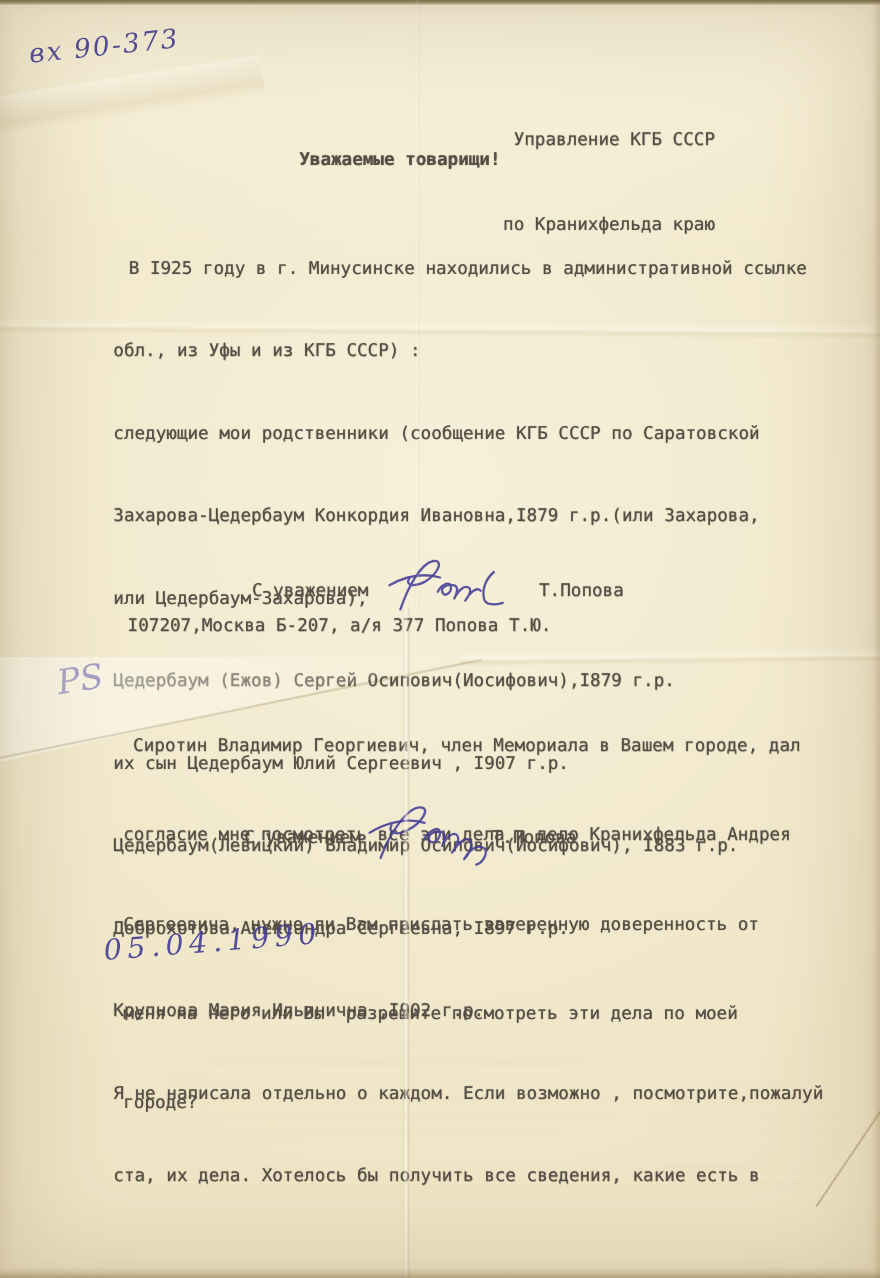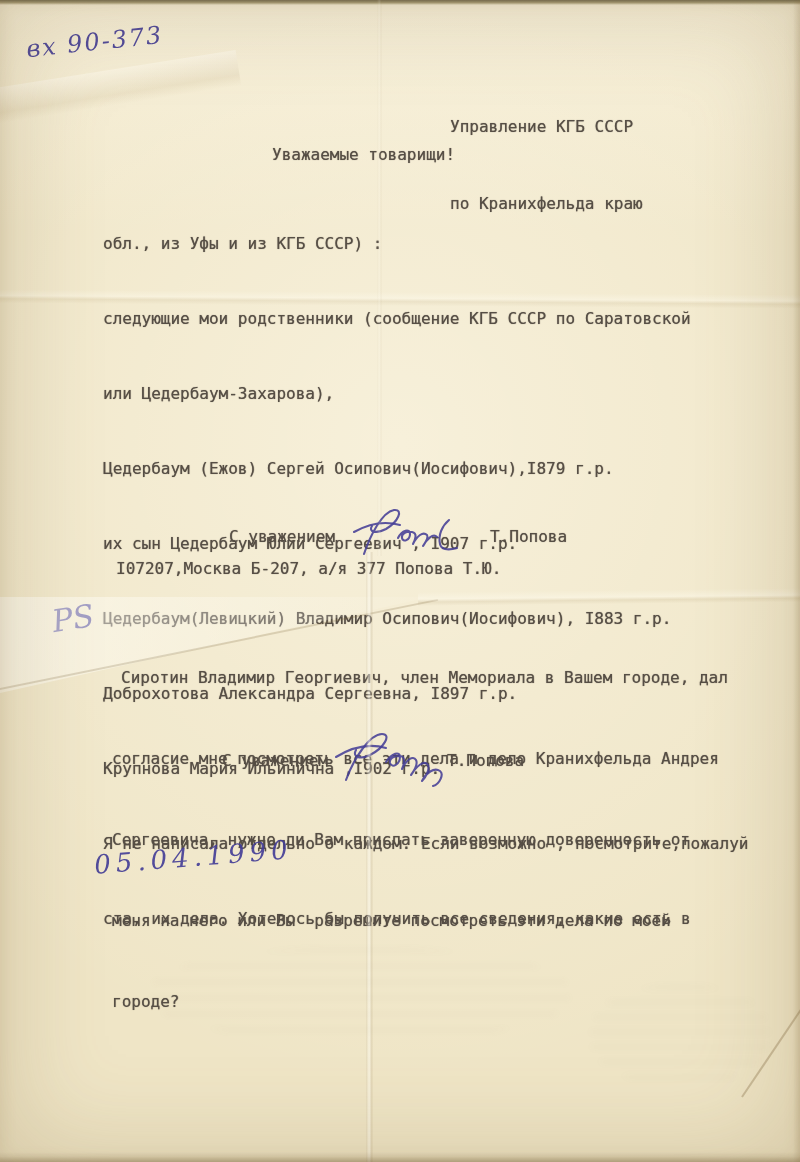--- a/index.html
+++ b/index.html
@@ -10,22 +10,22 @@
       linear-gradient(to bottom, rgba(252,246,228,0.55), rgba(252,246,228,0) 20%),
       #efe5c6;
     font-family:"DejaVu Sans Mono","Liberation Mono",monospace;
   }
   .typed {
     position:absolute; white-space:pre; color:#564e45; font-size:16px; line-height:25px;
     text-shadow:0 0 1px rgba(86,78,69,0.65), 0.4px 0.4px 0 rgba(86,78,69,0.25);
   }
   .typed .tl { height:25px; }
   .typed .tl.indent { padding-left:14px; }
-  .header-block { left:450px; top:62px; width:224px; text-align:left; line-height:26px; }
-  .salutation { left:272px; top:142px; }
+  .header-block { left:426px; top:62px; width:224px; text-align:right; line-height:26px; }
+  .salutation { left:272px; top:132px;font-weight:bold; }
   .body-block { left:103px; top:181px; }
   .closing-row1 { left:229px; top:524px; }
   .name1 { left:490px; top:524px; }
   .address { left:116px; top:556px; }
   .ps-block { left:112px; top:610px; line-height:27px; }
   .ps-block .tl { height:27px; }
   .ps-block .tl.indent { padding-left:9px; }
   .closing-row2 { left:222px; top:748px; }
   .name2 { left:447px; top:748px; }
 
@@ -83,22 +83,24 @@
   <div class="hand reg-note">вх 90-373</div>
 
   <div class="typed header-block">
     <div class="tl">Управление КГБ СССР</div>
     <div class="tl">по Кранихфельда краю</div>
   </div>
 
   <div class="typed salutation">Уважаемые товарищи!</div>
 
   <div class="typed body-block">
+    <div class="tl indent">В I925 году в г. Минусинске находились в административной ссылке</div>
     <div class="tl">обл., из Уфы и из КГБ СССР) :</div>
     <div class="tl">следующие мои родственники (сообщение КГБ СССР по Саратовской</div>
+    <div class="tl">Захарова-Цедербаум Конкордия Ивановна,I879 г.р.(или Захарова,</div>
     <div class="tl">или Цедербаум-Захарова),</div>
     <div class="tl">Цедербаум (Ежов) Сергей Осипович(Иосифович),I879 г.р.</div>
     <div class="tl">их сын Цедербаум Юлий Сергеевич , I907 г.р.</div>
     <div class="tl">Цедербаум(Левицкий) Владимир Осипович(Иосифович), I883 г.р.</div>
     <div class="tl">Доброхотова Александра Сергеевна, I897 г.р.</div>
     <div class="tl">Крупнова Мария Ильинична ,I902 г.р.</div>
     <div class="tl">Я не написала отдельно о каждом. Если возможно , посмотрите,пожалуй</div>
     <div class="tl">ста, их дела. Хотелось бы получить все сведения, какие есть в</div>
   </div>
 

